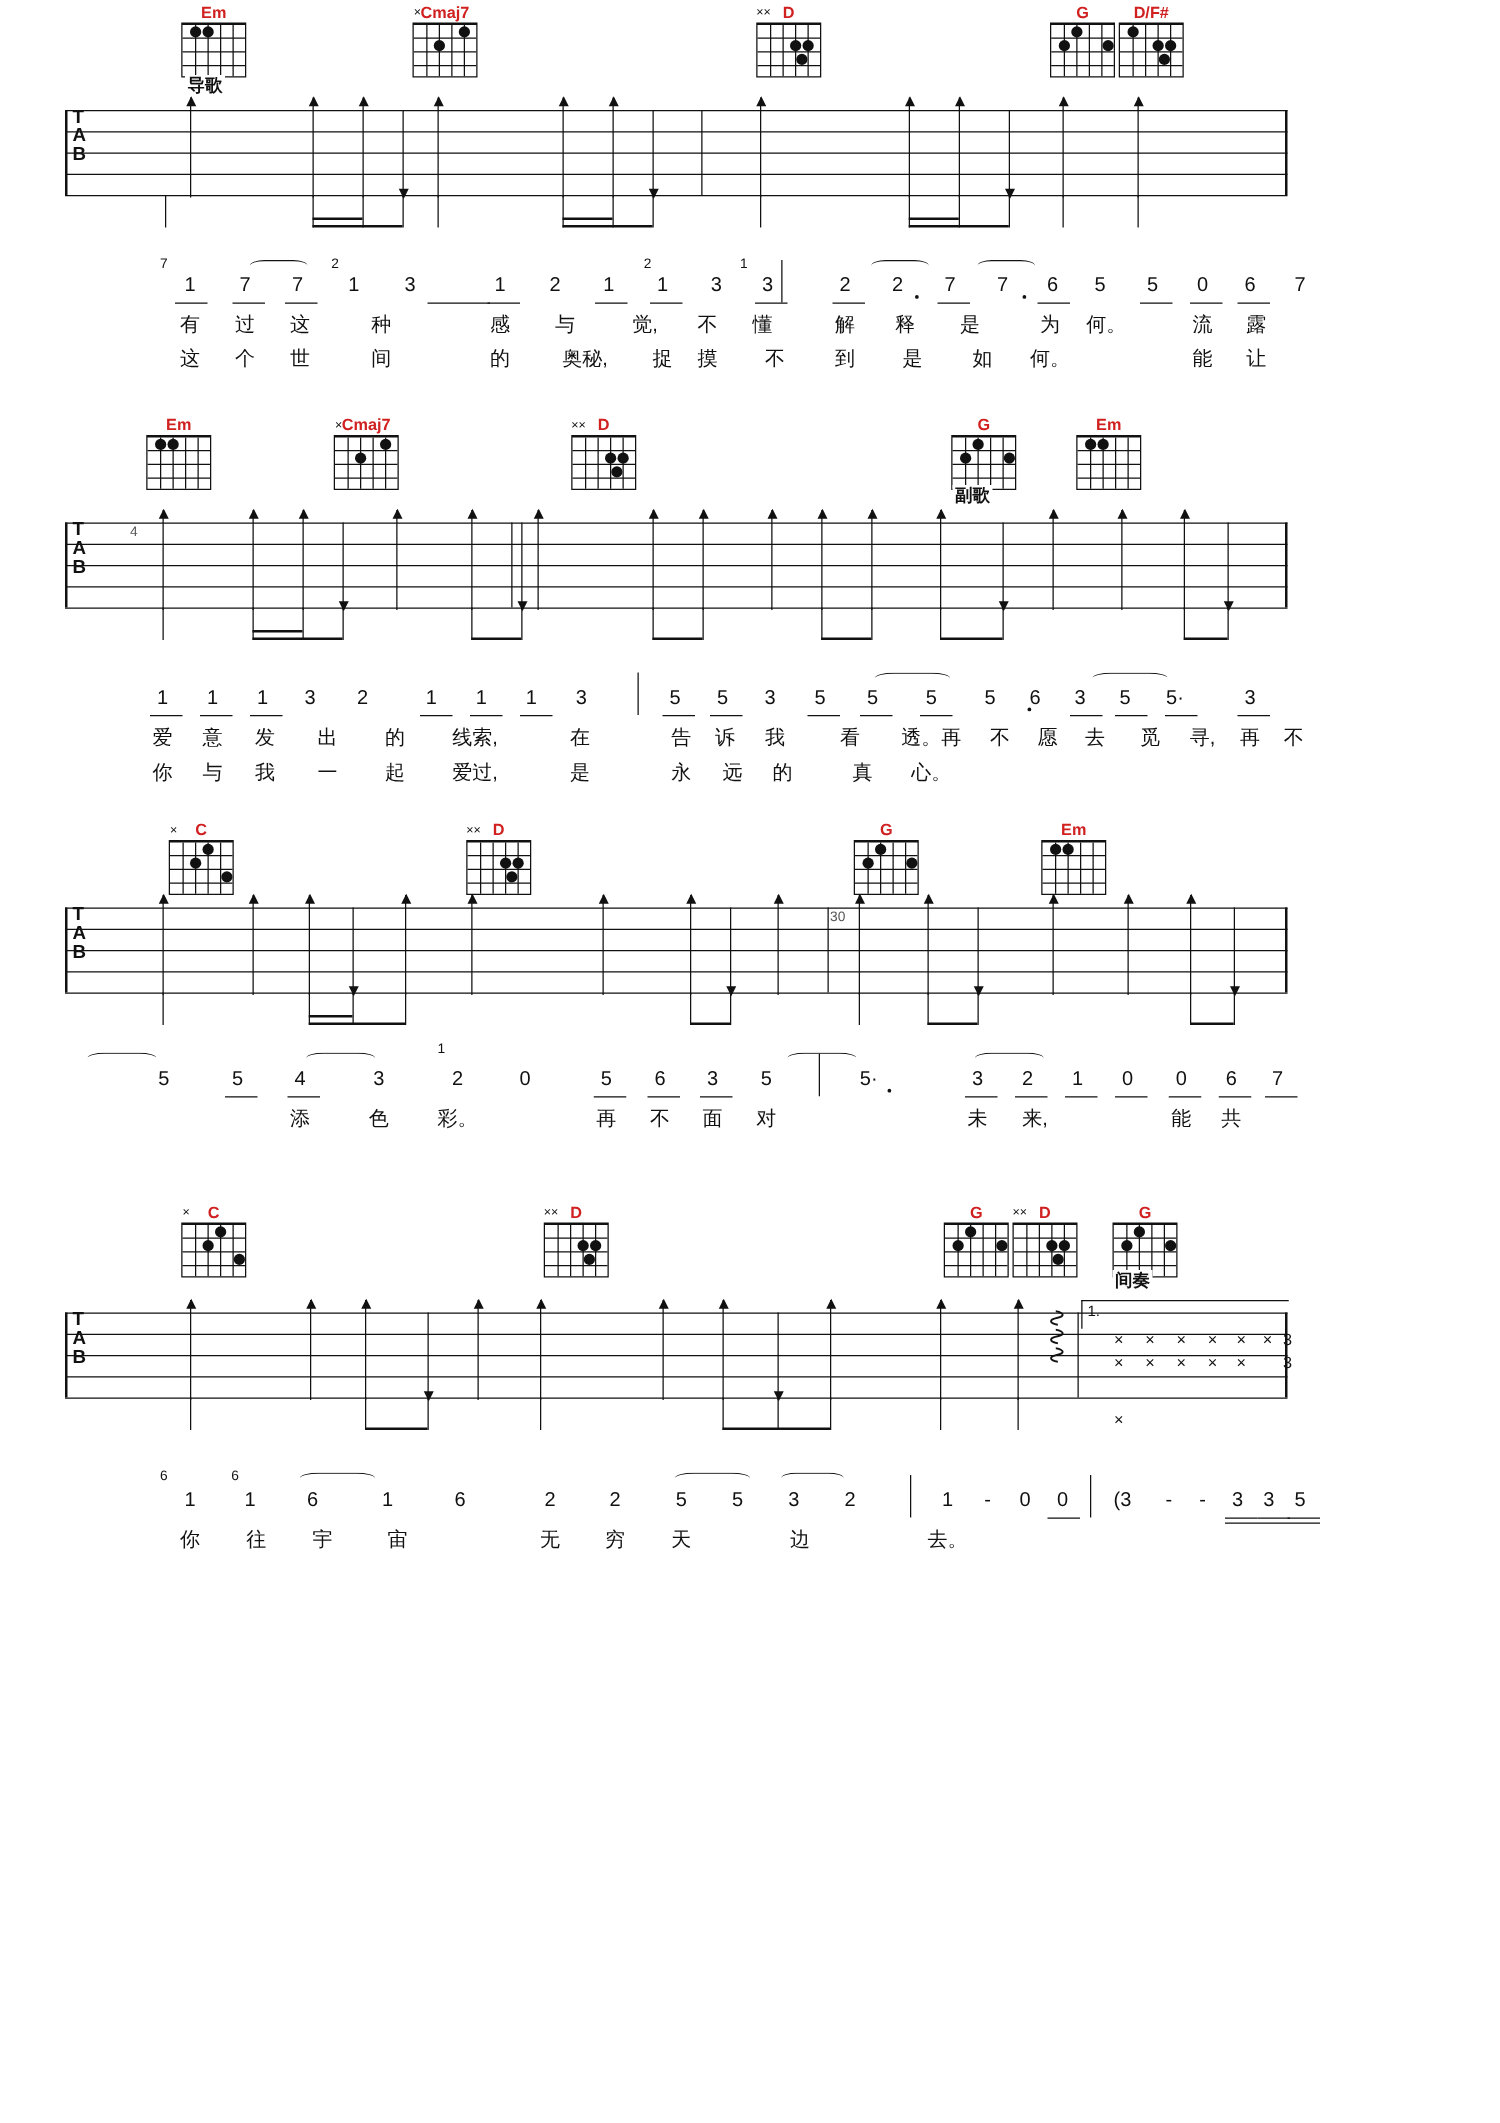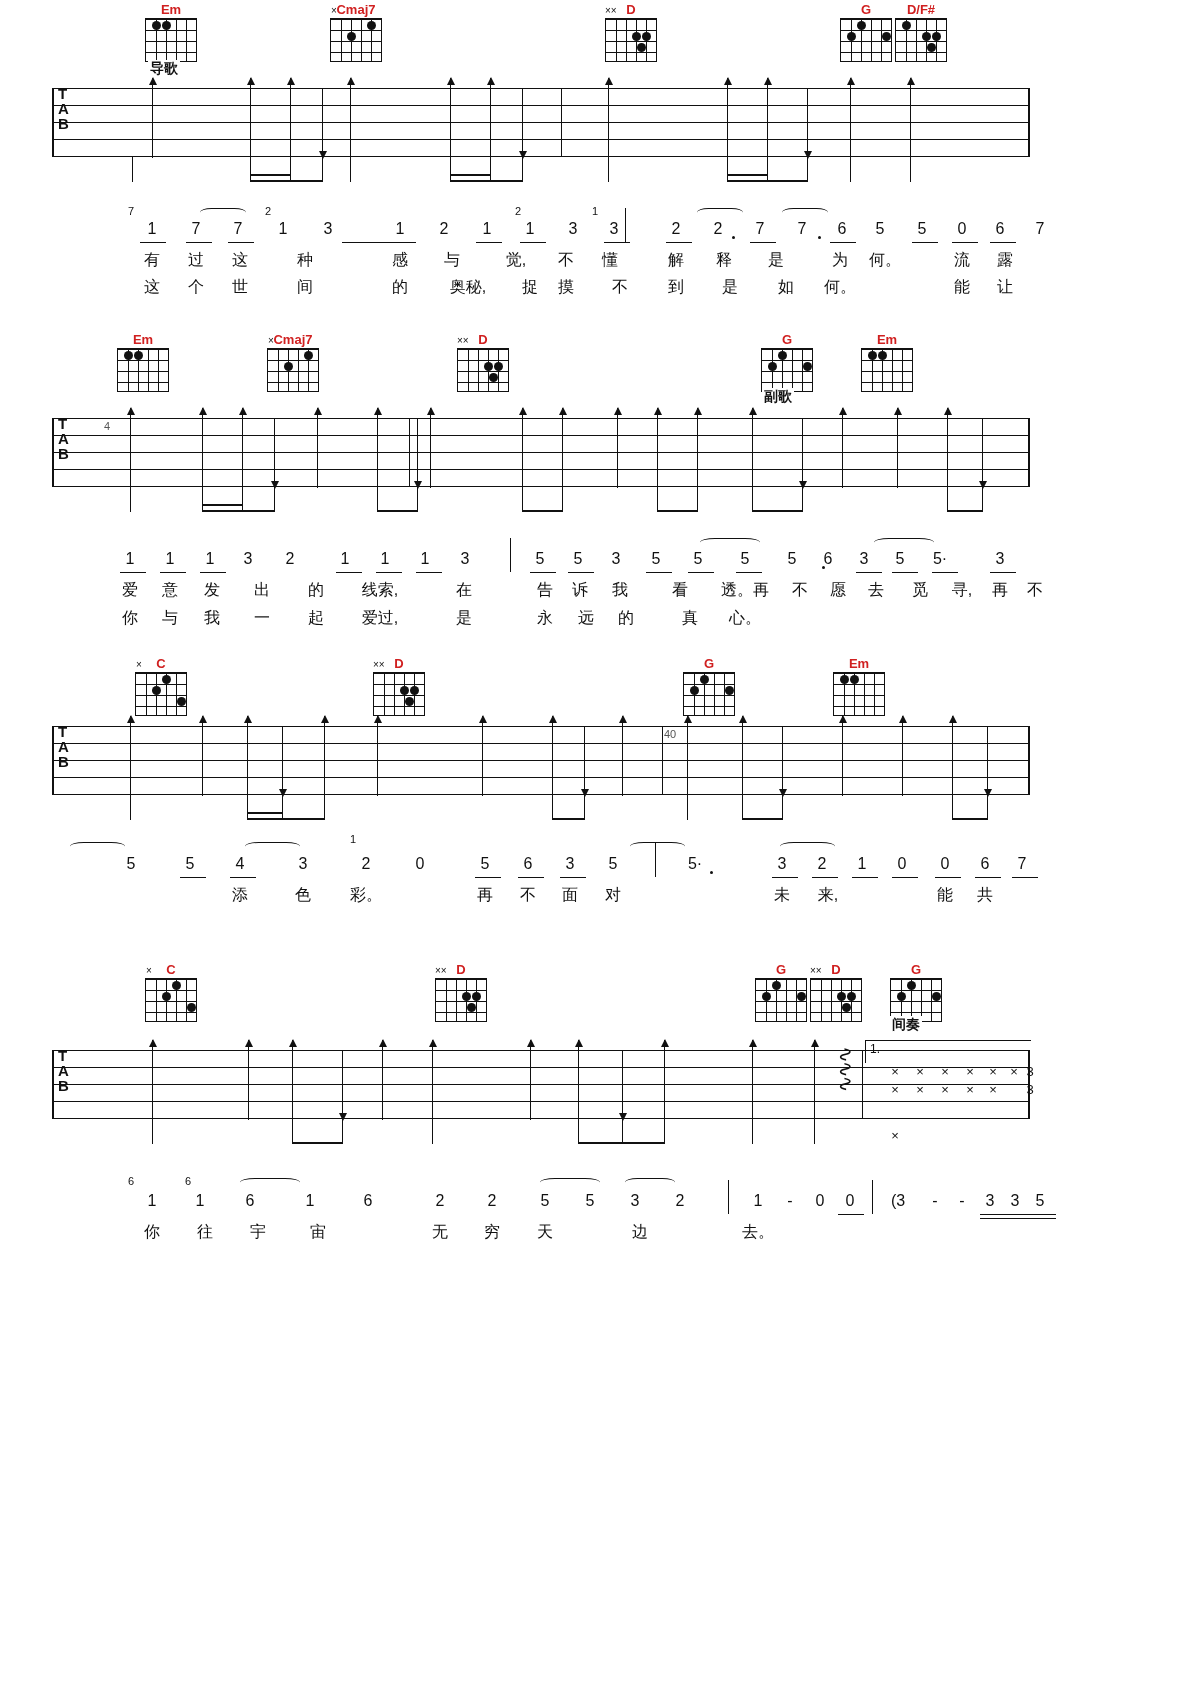--- a/index.html
+++ b/index.html
@@ -554,21 +554,21 @@
   <div class="system" style="top:726px;">
     <div class="staff">
       <div class="line" style="top:0"></div>
         <div class="line" style="top:17px"></div>
       <div class="line" style="top:34px"></div>
         <div class="line" style="top:51px"></div>
       <div class="line" style="top:68px"></div>
       <div class="lbar"></div>
       <div class="rbar" style="left:976px"></div>
       <div class="bar" style="left:610px"></div>
-      <div class="measnum" style="left:612px;top:2px">40</div>
+      <div class="measnum" style="left:612px;top:2px">30</div>
       <div class="tabword">
           <span>T</span>
           <span>A</span>
           <span>B</span>
         </div>
 
       <div class="arrow up" style="left:78px;top:-10px;height:80px"></div>
       <div class="arrow up" style="left:150px;top:-10px;height:80px"></div>
       <div class="arrow up" style="left:195px;top:-10px;height:80px"></div>
       <div class="arrow dn" style="left:230px;top:0px;height:70px"></div>

